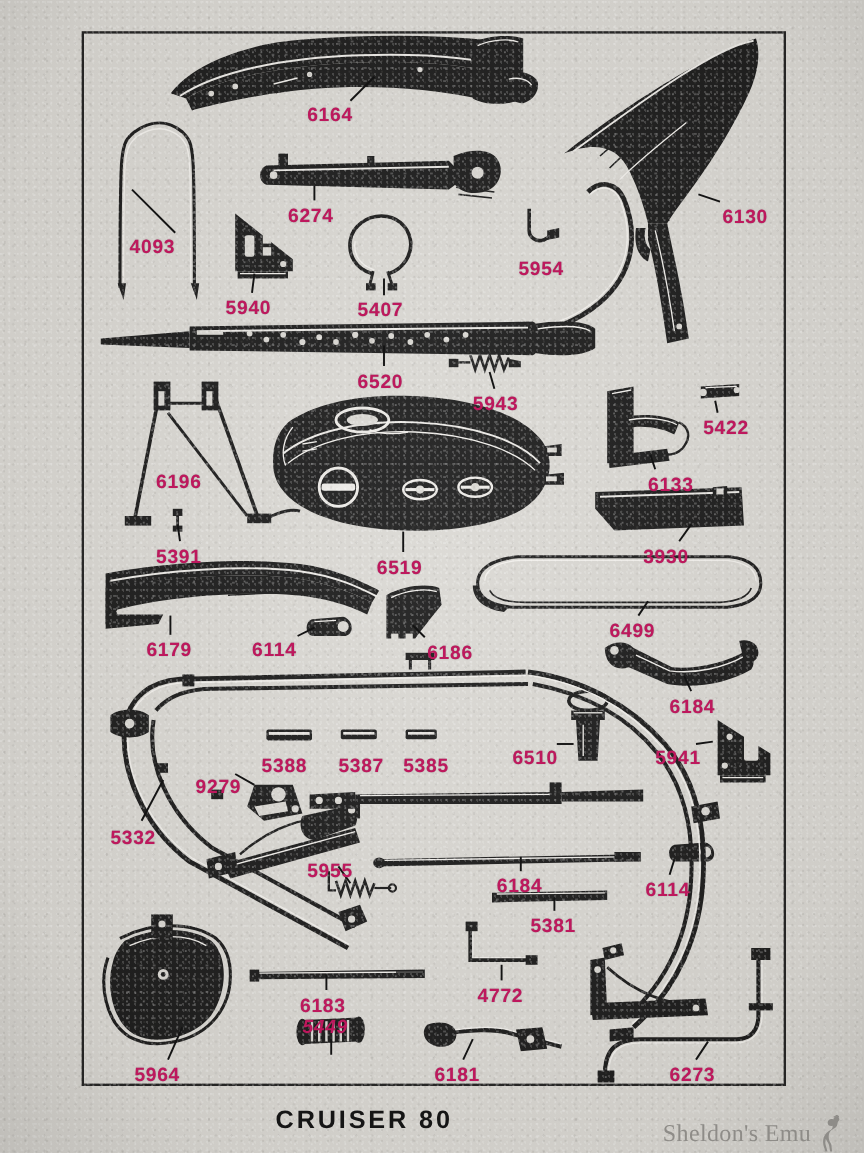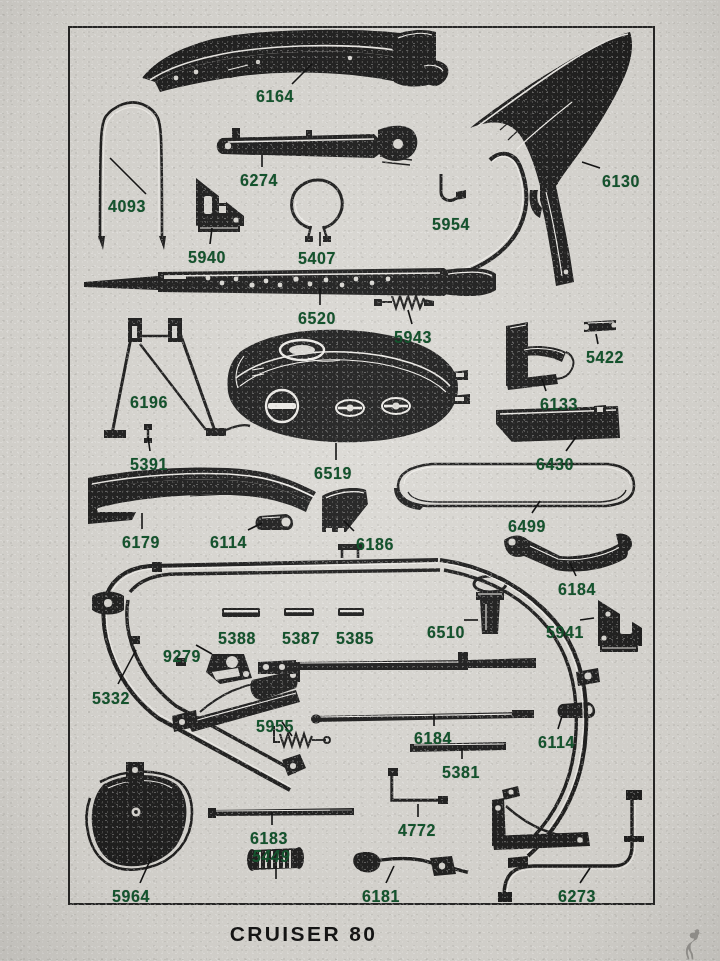--- a/index.html
+++ b/index.html
@@ -32,21 +32,21 @@
     position:absolute;left:68px;top:26px;width:587px;height:879px;
     border:2px solid #1b1b1b;
     box-sizing:border-box;
     z-index:2;
   }
   #diagram-canvas{position:absolute;inset:0;z-index:2;}
   svg{display:block;}
 
   .lbl{
     position:absolute;z-index:5;
-    color:#14532d;
+    color:#be185d;
     font-family:"Liberation Sans", sans-serif;
     font-size:16px;font-weight:700;letter-spacing:.6px;
     white-space:nowrap;
     text-shadow:0 0 1px rgba(20,20,20,.35);
   }
 
   #plate-title{
     position:absolute;left:0;top:922px;width:607px;text-align:center;
     z-index:6;
     font-family:"Liberation Sans", sans-serif;
@@ -526,21 +526,21 @@
     <div class="lbl" style="left: 298px; top: 250px;">5407</div>
     <div class="lbl" style="left: 432px; top: 216px;">5954</div>
     <div class="lbl" style="left: 602px; top: 173px;">6130</div>
     <div class="lbl" style="left: 298px; top: 310px;">6520</div>
     <div class="lbl" style="left: 394px; top: 329px;">5943</div>
     <div class="lbl" style="left: 130px; top: 394px;">6196</div>
     <div class="lbl" style="left: 130px; top: 456px;">5391</div>
     <div class="lbl" style="left: 314px; top: 465px;">6519</div>
     <div class="lbl" style="left: 528px; top: 396px; margin-left: 12px;">6133</div>
     <div class="lbl" style="left: 586px; top: 349px;">5422</div>
-    <div class="lbl" style="left: 536px; top: 456px;">6430</div>
+    <div class="lbl" style="left: 536px; top: 456px;">3930</div>
     <div class="lbl" style="left: 508px; top: 518px;">6499</div>
     <div class="lbl" style="left: 122px; top: 534px;">6179</div>
     <div class="lbl" style="left: 210px; top: 534px;">6114</div>
     <div class="lbl" style="left: 356px; top: 536px;">6186</div>
     <div class="lbl" style="left: 558px; top: 581px;">6184</div>
     <div class="lbl" style="left: 218px; top: 630px;">5388</div>
     <div class="lbl" style="left: 282px; top: 630px;">5387</div>
     <div class="lbl" style="left: 336px; top: 630px;">5385</div>
     <div class="lbl" style="left: 427px; top: 624px;">6510</div>
     <div class="lbl" style="left: 546px; top: 624px;">5941</div>
@@ -554,19 +554,20 @@
     <div class="lbl" style="left: 398px; top: 822px;">4772</div>
     <div class="lbl" style="left: 252px; top: 848px; font-style: italic;">5449</div>
     <div class="lbl" style="left: 112px; top: 888px;">5964</div>
     <div class="lbl" style="left: 362px; top: 888px;">6181</div>
     <div class="lbl" style="left: 558px; top: 888px;">6273</div>
   </div>
 
 <div id="plate-title">CRUISER 80</div>
 
 <div id="watermark">
+  <span id="watermark-text">Sheldon's Emu</span>
   <svg id="emu-icon" width="26" height="34" viewBox="0 0 26 34">
     <g fill="#8e8c88">
       <path d="M16.5 2.2c1.6 0 2.8 1.1 2.8 2.6 0 .9-.4 1.6-1.1 2.1l-.3 1.8c-.2 1.5-1 2.5-2.2 3.3-1.4 .9-2.6 1.4-3.6 2.6-1.1 1.3-1.5 2.8-1.5 4.6 0 1.8 .5 3.3 1.3 4.8 .5 .9 .9 1.7 1 2.6l.5 4.9h-1.6l-.8-4.6c-.1-.8-.4-1.5-.9-2.3-.9-1.5-1.5-2.6-1.9-3.6-.3 1-.4 2-.4 3.1 0 1.2 .2 2.3 .6 3.4l1.2 4h-1.7l-1.3-3.7c-.5-1.4-.7-2.8-.7-4.3 0-2.6 .7-4.8 2.1-6.6 1.2-1.6 2.6-2.4 4.1-3.3 .9-.6 1.4-1.2 1.6-2.1l.2-1.3c-.4 .1-.8 .2-1.2 .2-1.8 0-3-1.2-3-2.8 0-1.8 1.5-3 3.3-3 .5 0 1 .1 1.4 .3 .4-1.6 1.4-2.7 2.1-2.7z"></path>
       <path d="M18.8 3.4c-.5-.5-1.2-.8-2-.7l-3 .3 2.6-1.5c.9-.5 1.9-.3 2.5 .4 .5 .6 .5 1.1-.1 1.5z"></path>
     </g>
   </svg>
 </div>
 
 </body></html>

